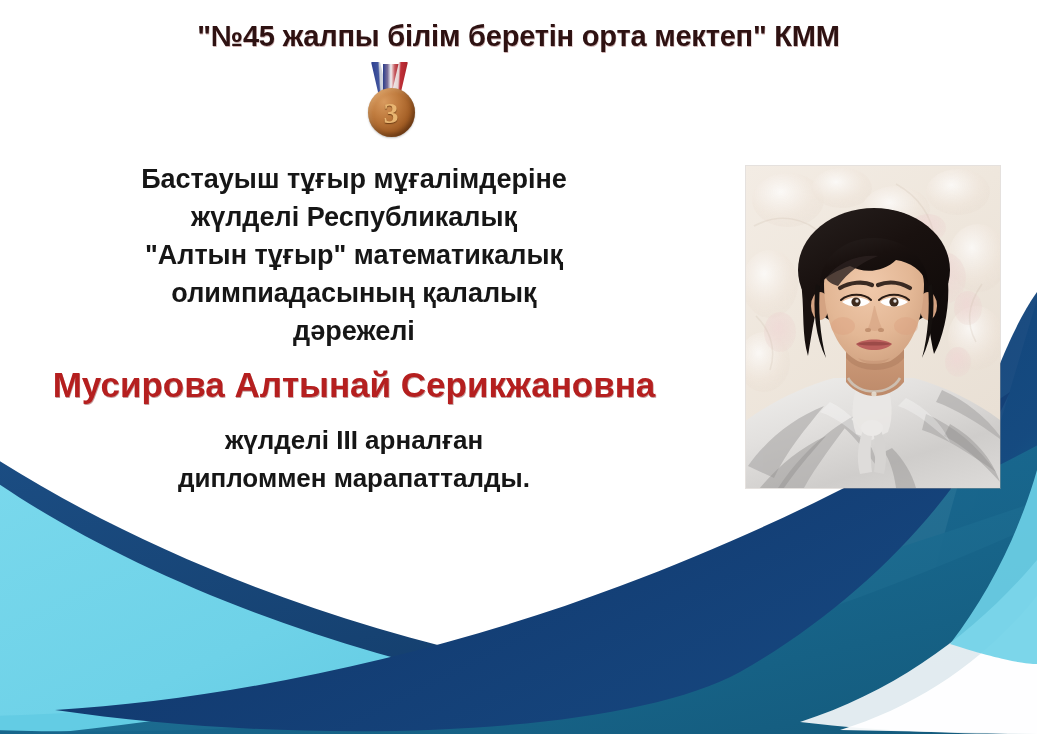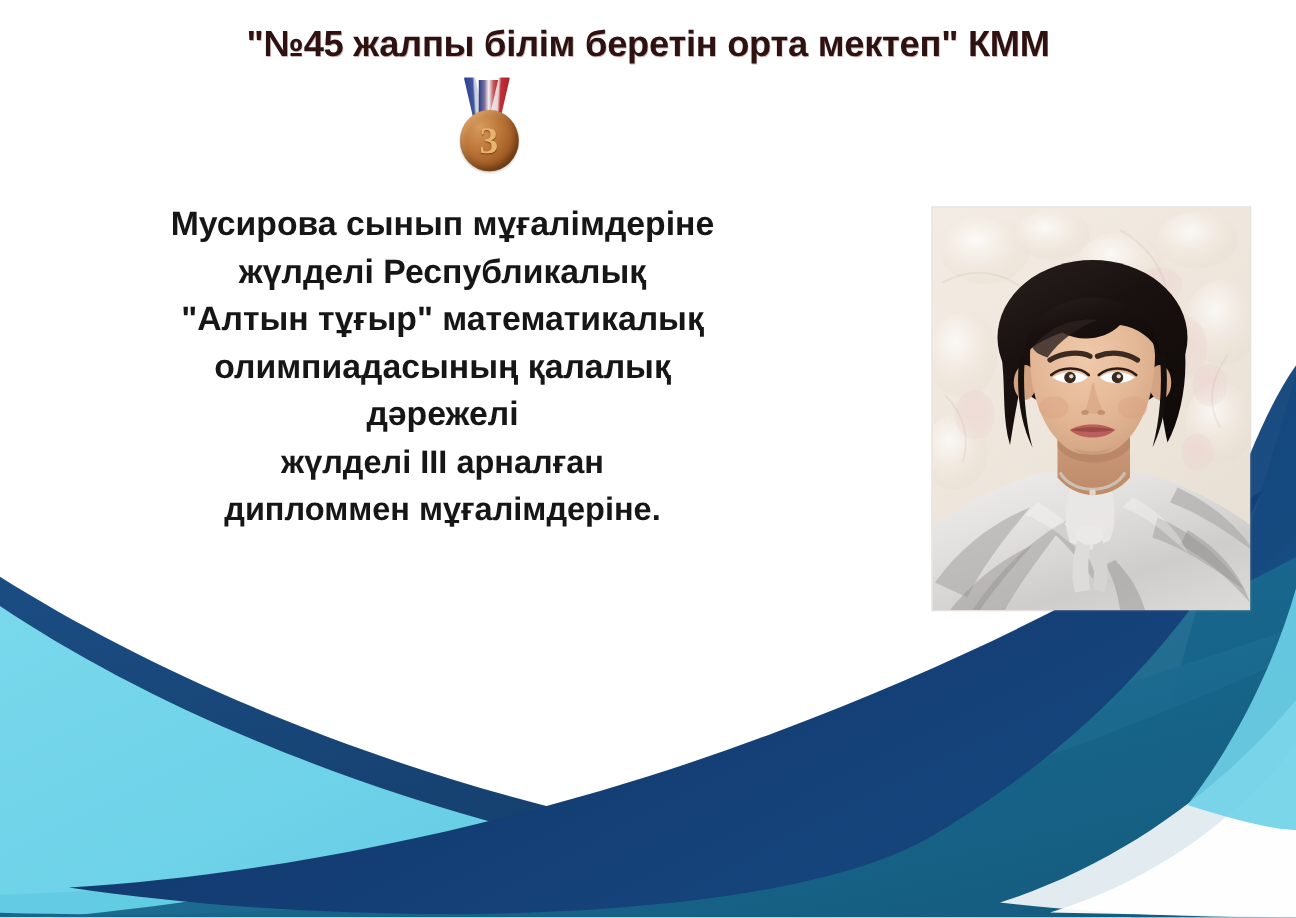--- a/index.html
+++ b/index.html
@@ -217,29 +217,30 @@
       <span class="ribbon ribbon-l"></span>
       <span class="ribbon-mid"></span>
       <span class="ribbon ribbon-r"></span>
       <span id="medal-disc">
         <span id="medal-number">3</span>
       </span>
     </span>
   </div>
 
   <div id="body-block">
-    <div class="body-line">Мусирова сынып мұғалімдеріне</div>
+    <div class="body-line">Бастауыш тұғыр мұғалімдеріне</div>
     <div class="body-line">жүлделі Республикалық</div>
     <div class="body-line">"Алтын тұғыр" математикалық</div>
     <div class="body-line">олимпиадасының қалалық</div>
     <div class="body-line">дәрежелі</div>
 
+    <div id="honoree-name">Мусирова Алтынай Серикжановна</div>
 
     <div class="award-line">жүлделі III арналған</div>
-    <div class="award-line">дипломмен мұғалімдеріне.</div>
+    <div class="award-line">дипломмен марапатталды.</div>
   </div>
 
   <div id="portrait-frame">
     <svg id="portrait-photo" viewBox="0 0 254 322" preserveAspectRatio="xMidYMid slice" role="img">
       <title>Портрет: Мусирова Алтынай Серикжановна</title>
       <defs>
         <linearGradient id="wallBg" x1="0" y1="0" x2="0.6" y2="1">
           <stop offset="0%" stop-color="#f3ece4"></stop>
           <stop offset="45%" stop-color="#efe7dd"></stop>
           <stop offset="100%" stop-color="#e9e0d5"></stop>

